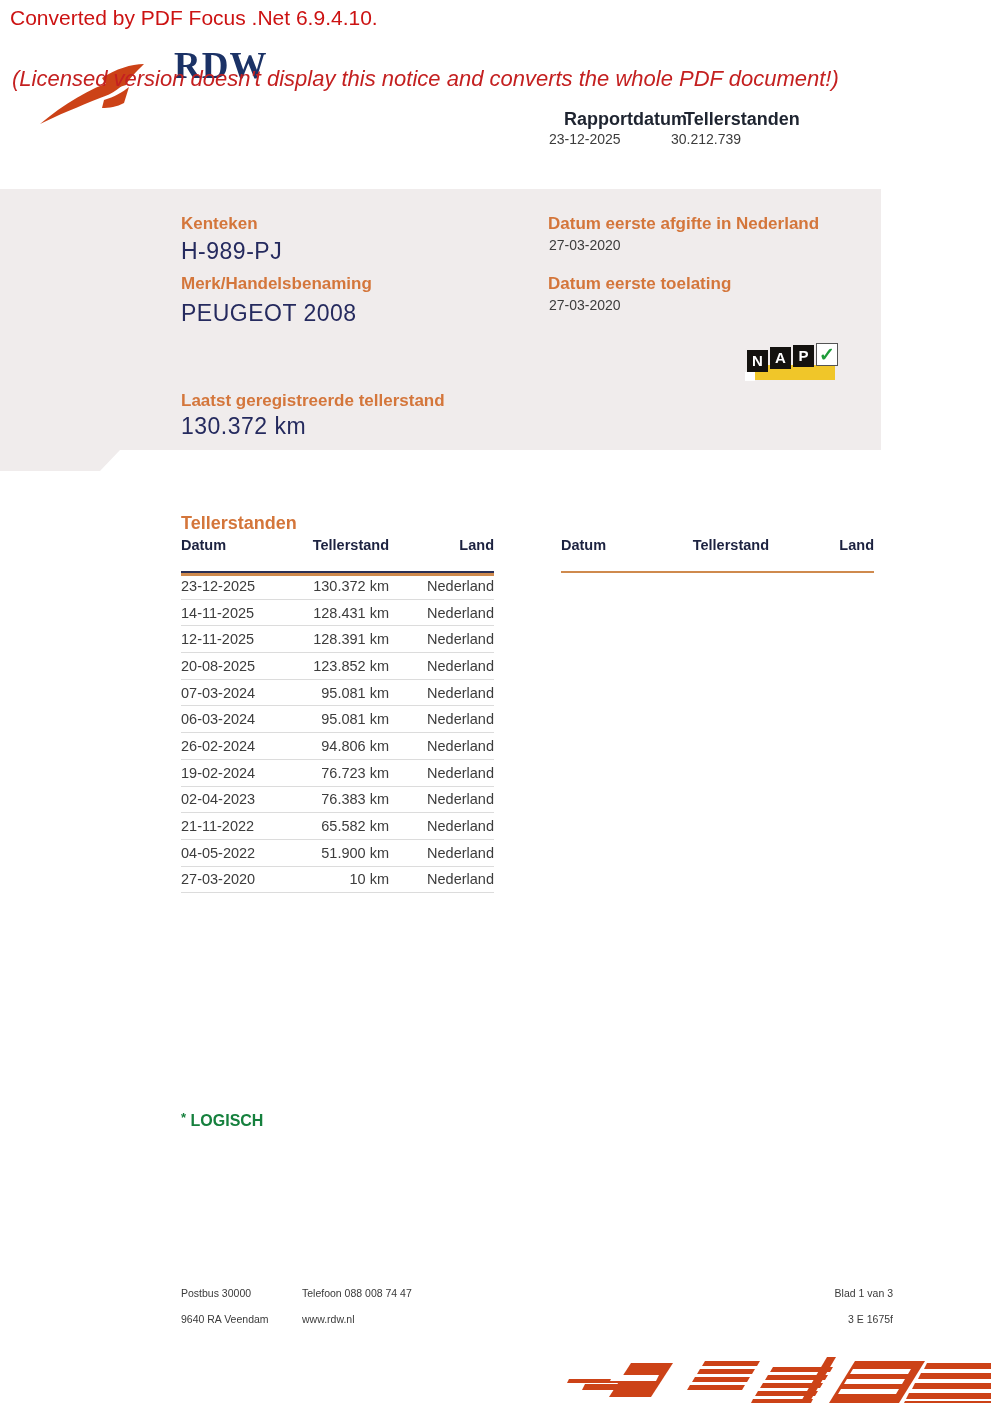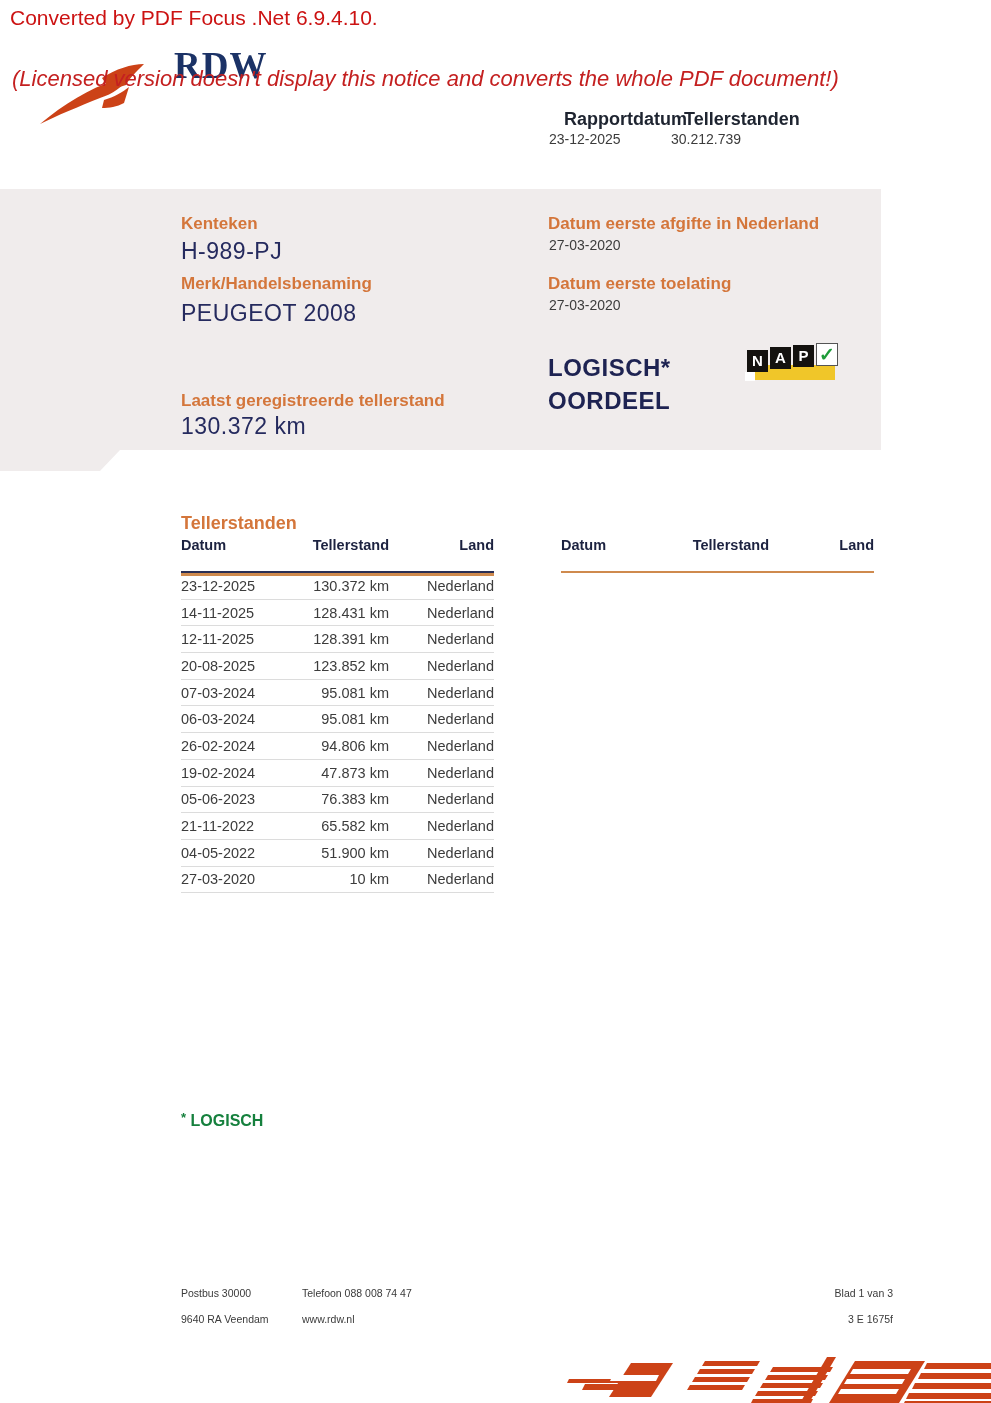--- a/index.html
+++ b/index.html
@@ -91,24 +91,20 @@
 
   <div class="abs olabel" style="left:181px; top:391px;">Laatst geregistreerde tellerstand</div>
   <div class="abs bigval" style="left:181px; top:413px;">130.372 km</div>
 
   <div class="abs olabel" style="left:548px; top:214px;">Datum eerste afgifte in Nederland</div>
   <div class="abs dval" style="left:549px; top:237px;">27-03-2020</div>
 
   <div class="abs olabel" style="left:548px; top:274px;">Datum eerste toelating</div>
   <div class="abs dval" style="left:549px; top:297px;">27-03-2020</div>
 
-  <div class="abs oordeel" style="left:548px; top:351px;">
-    <div>LOGISCH*</div>
-    <div>OORDEEL</div>
-  </div>
 
   <div class="abs nap">
     <div class="bar"></div>
     <div class="notch"></div>
     <div class="sq" style="left:2px; top:7px;">N</div>
     <div class="sq" style="left:25px; top:4px;">A</div>
     <div class="sq" style="left:48px; top:2px;">P</div>
     <div class="chk" style="left:71px; top:0px;">✓</div>
   </div>
 
@@ -159,26 +155,26 @@
         </div>
 
         <div class="row">
           <div class="c1">26-02-2024</div>
           <div class="c2">94.806 km</div>
           <div class="c3">Nederland</div>
         </div>
 
         <div class="row">
           <div class="c1">19-02-2024</div>
-          <div class="c2">47.873 km</div>
-          <div class="c3">Nederland</div>
-        </div>
-
-        <div class="row">
-          <div class="c1">05-06-2023</div>
+          <div class="c2">76.723 km</div>
+          <div class="c3">Nederland</div>
+        </div>
+
+        <div class="row">
+          <div class="c1">02-04-2023</div>
           <div class="c2">76.383 km</div>
           <div class="c3">Nederland</div>
         </div>
 
         <div class="row">
           <div class="c1">21-11-2022</div>
           <div class="c2">65.582 km</div>
           <div class="c3">Nederland</div>
         </div>
 

